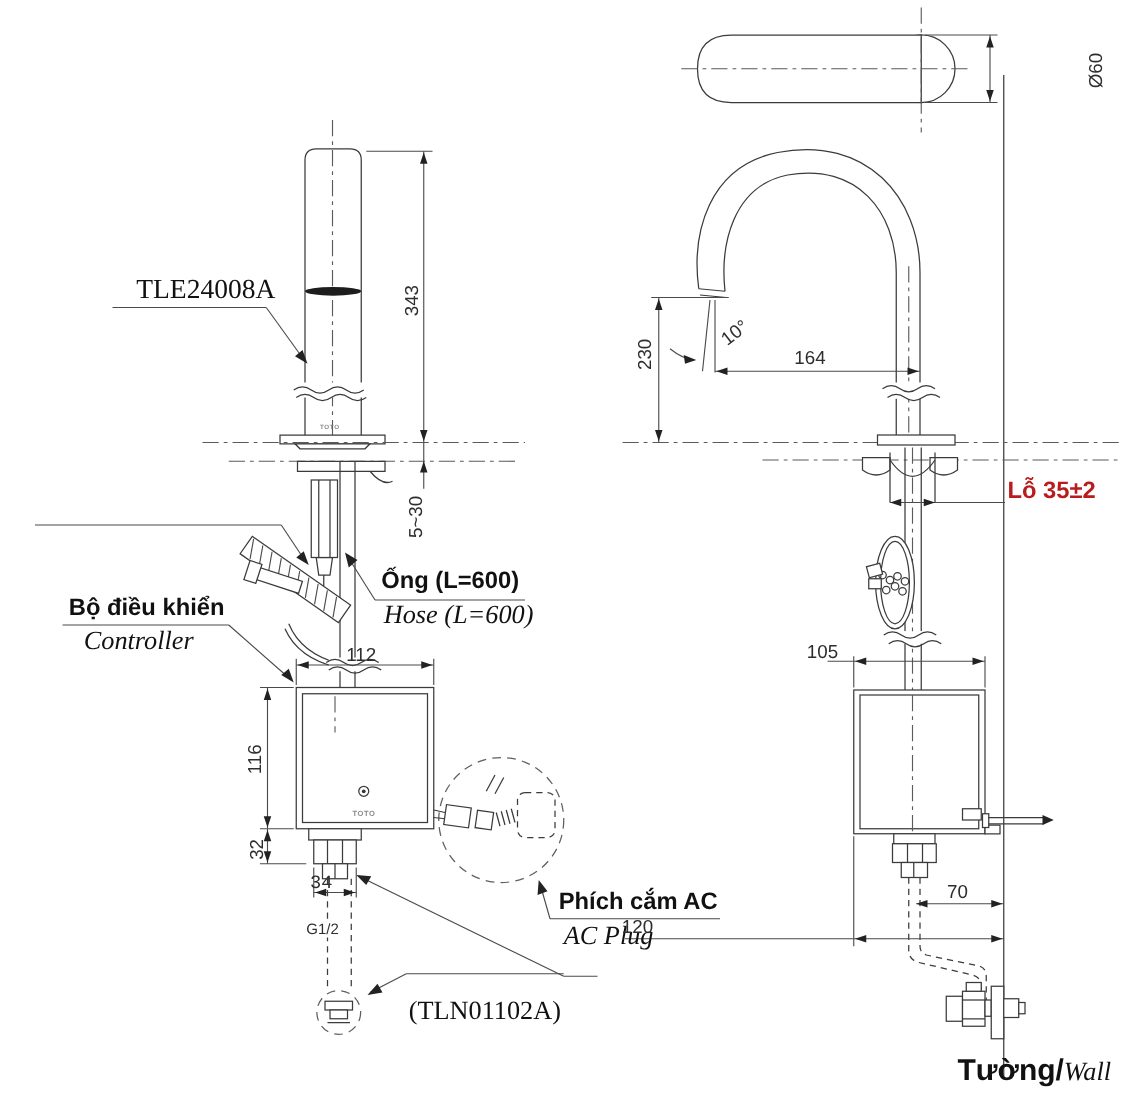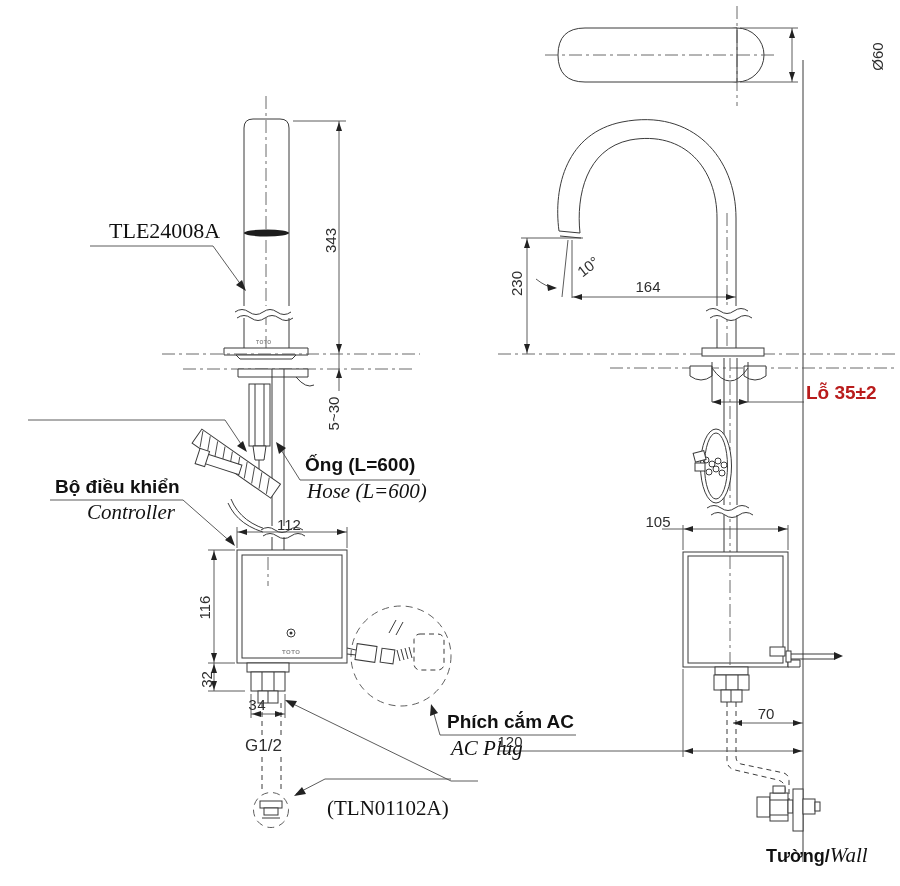--- a/index.html
+++ b/index.html
@@ -334,29 +334,29 @@
   <g>
     <line class="thin" x1="683" y1="669" x2="683" y2="757"></line>
     <line class="thin" x1="500" y1="751" x2="803" y2="751"></line>
     <polygon class="ar" points="684,751 693,748 693,754"></polygon>
     <polygon class="ar" points="802,751 793,748 793,754"></polygon>
   </g>
 </svg>
 
   <span class="lbl code" style="left:109px;top:218px;">TLE24008A</span>
   <span class="lbl vi" style="left:55px;top:476px;">Bộ điều khiển</span>
-  <span class="lbl en" style="left:87px;top:500px;">Controller</span>
+  <span class="lbl en" style="left:67px;top:500px;">Controller</span>
   <span class="lbl vi" style="left:305px;top:454px;">Ống (L=600)</span>
   <span class="lbl en" style="left:307px;top:479px;">Hose (L=600)</span>
   <span class="lbl vi" style="left:447px;top:711px;">Phích cắm AC</span>
   <span class="lbl en" style="left:451px;top:736px;">AC Plug</span>
   <span class="lbl code" style="left:327px;top:796px;font-size:21px;">(TLN01102A)</span>
-  <span class="lbl dim" style="left:243px;top:736px;font-size:17px;background:#fff;padding:0 2px;">G1/2</span>
+  <span class="lbl dim" style="left:243px;top:736px;font-size:12px;background:#fff;padding:0 2px;">G1/2</span>
   <span class="lbl hole" style="left:806px;top:382px;">Lỗ 35±2</span>
-  <span class="lbl" style="left:766px;top:843px;"><span class="vi" style="font-size:18px;">Tường/</span><span class="en">Wall</span></span>
+  <span class="lbl" style="left:766px;top:843px;"><span class="vi" style="font-size:24px;">Tường/</span><span class="en">Wall</span></span>
 
   <span class="lbl logo" style="left:256px;top:339px;font-size:5px;">TOTO</span>
   <span class="lbl logo" style="left:282px;top:649px;font-size:6px;">TOTO</span>
 
   <div class="lbl dim dimv rot" style="left:313px;top:232px;width:34px;">343</div>
   <div class="lbl dim dimv rot" style="left:312px;top:405px;width:42px;">5~30</div>
   <div class="lbl dim dimv" style="left:272px;top:516px;width:34px;">112</div>
   <div class="lbl dim dimv rot" style="left:187px;top:599px;width:34px;">116</div>
   <div class="lbl dim dimv rot" style="left:194px;top:671px;width:24px;">32</div>
   <div class="lbl dim dimv" style="left:246px;top:698px;width:22px;font-family:Liberation Mono, monospace;">34</div>

